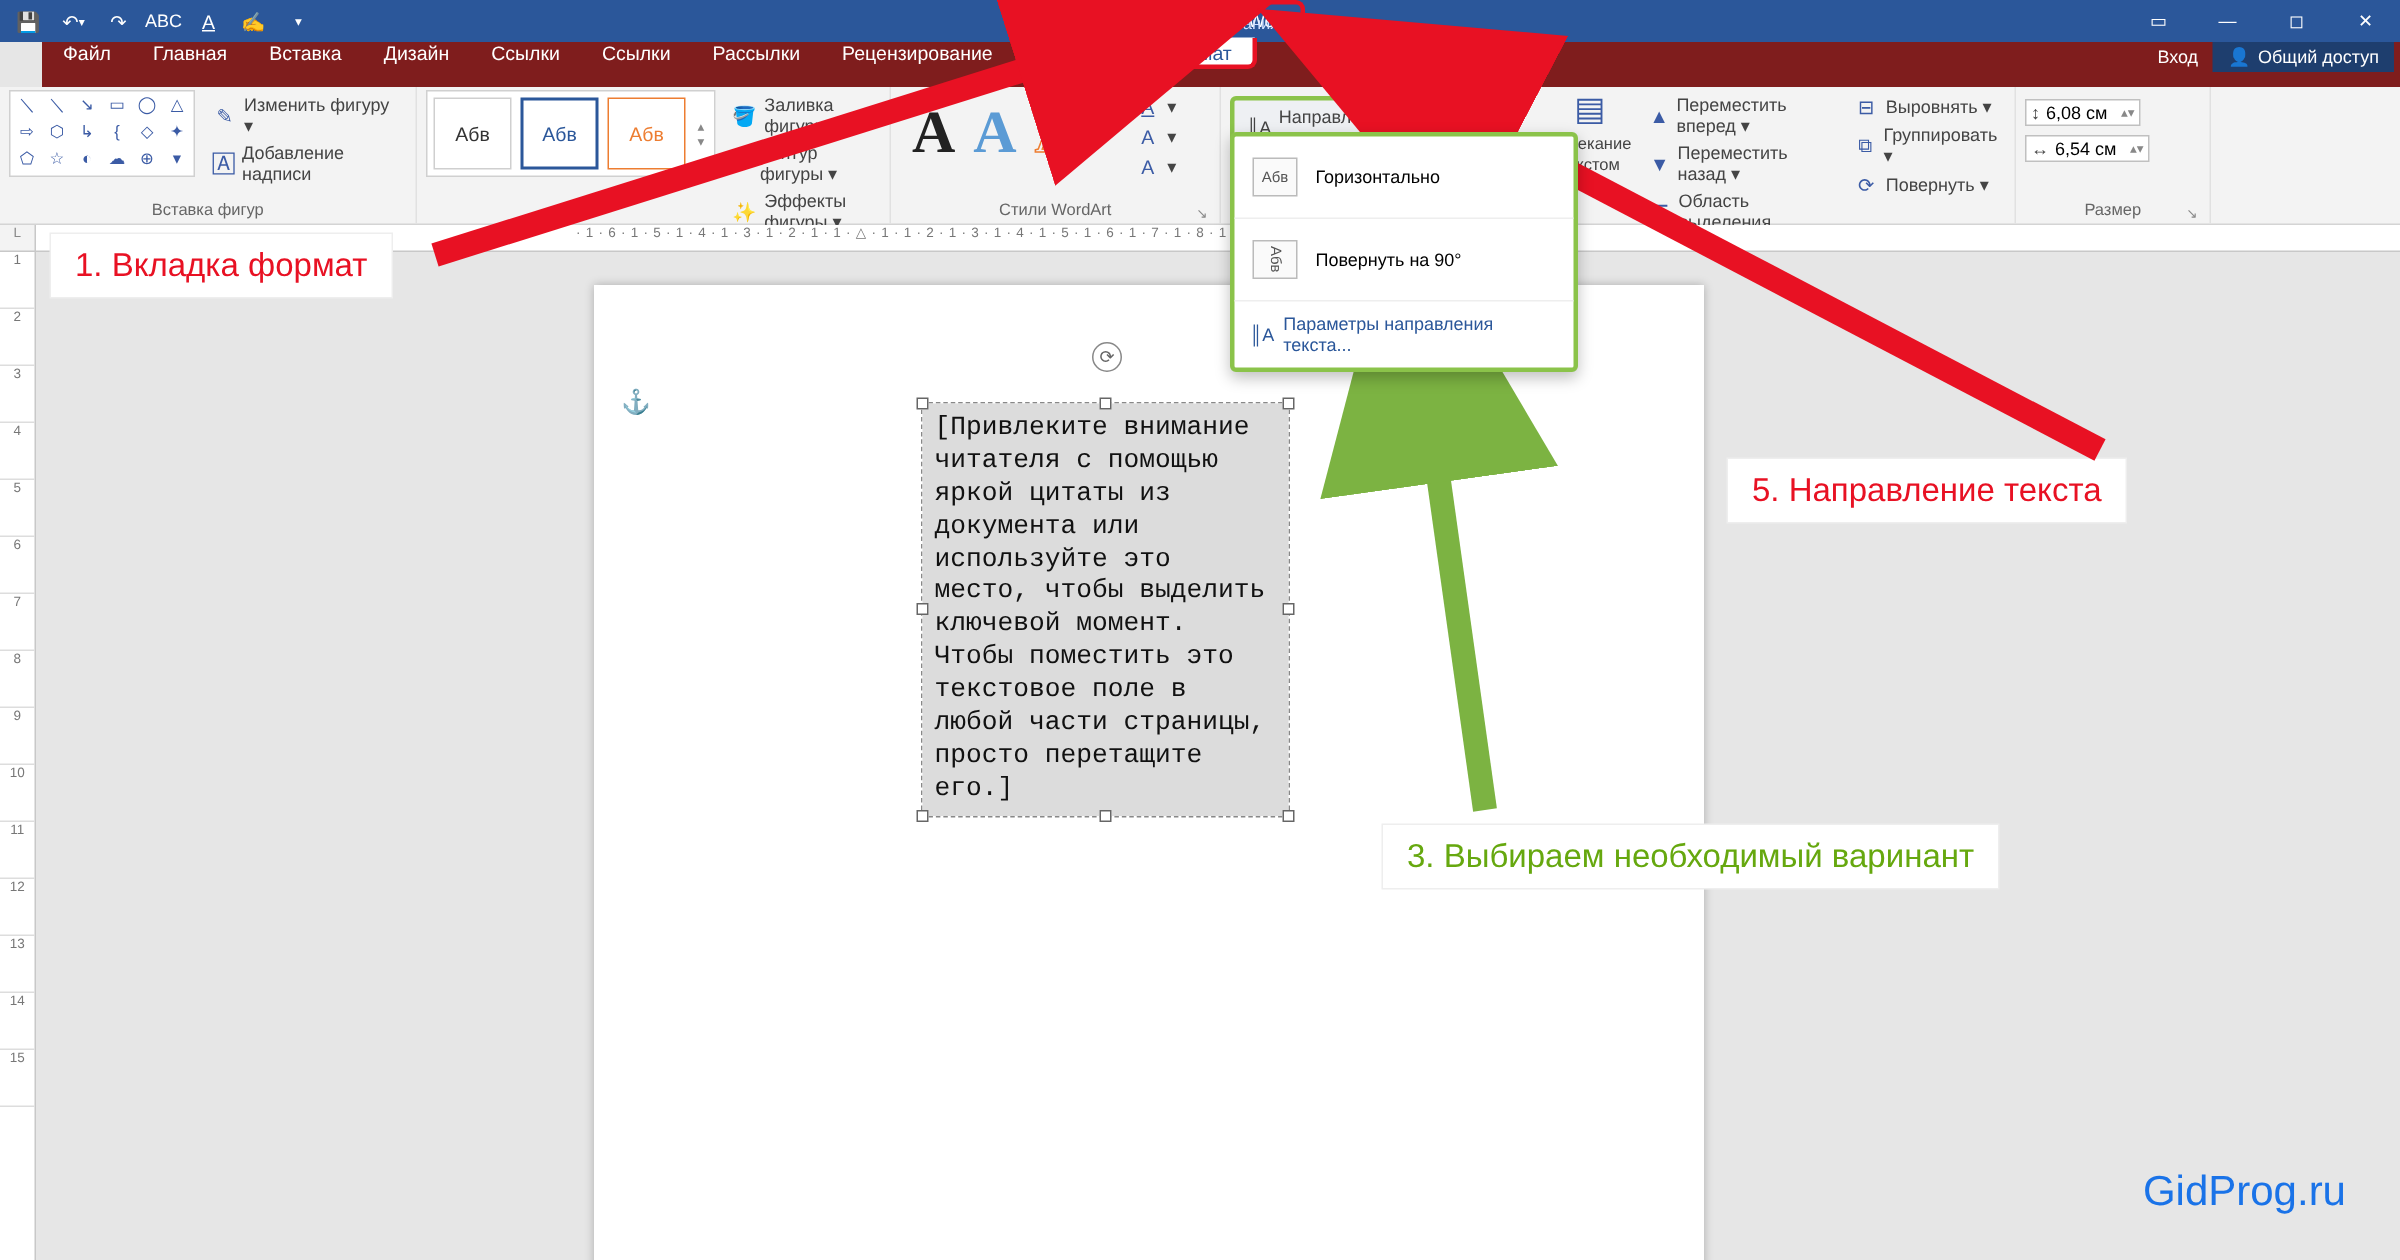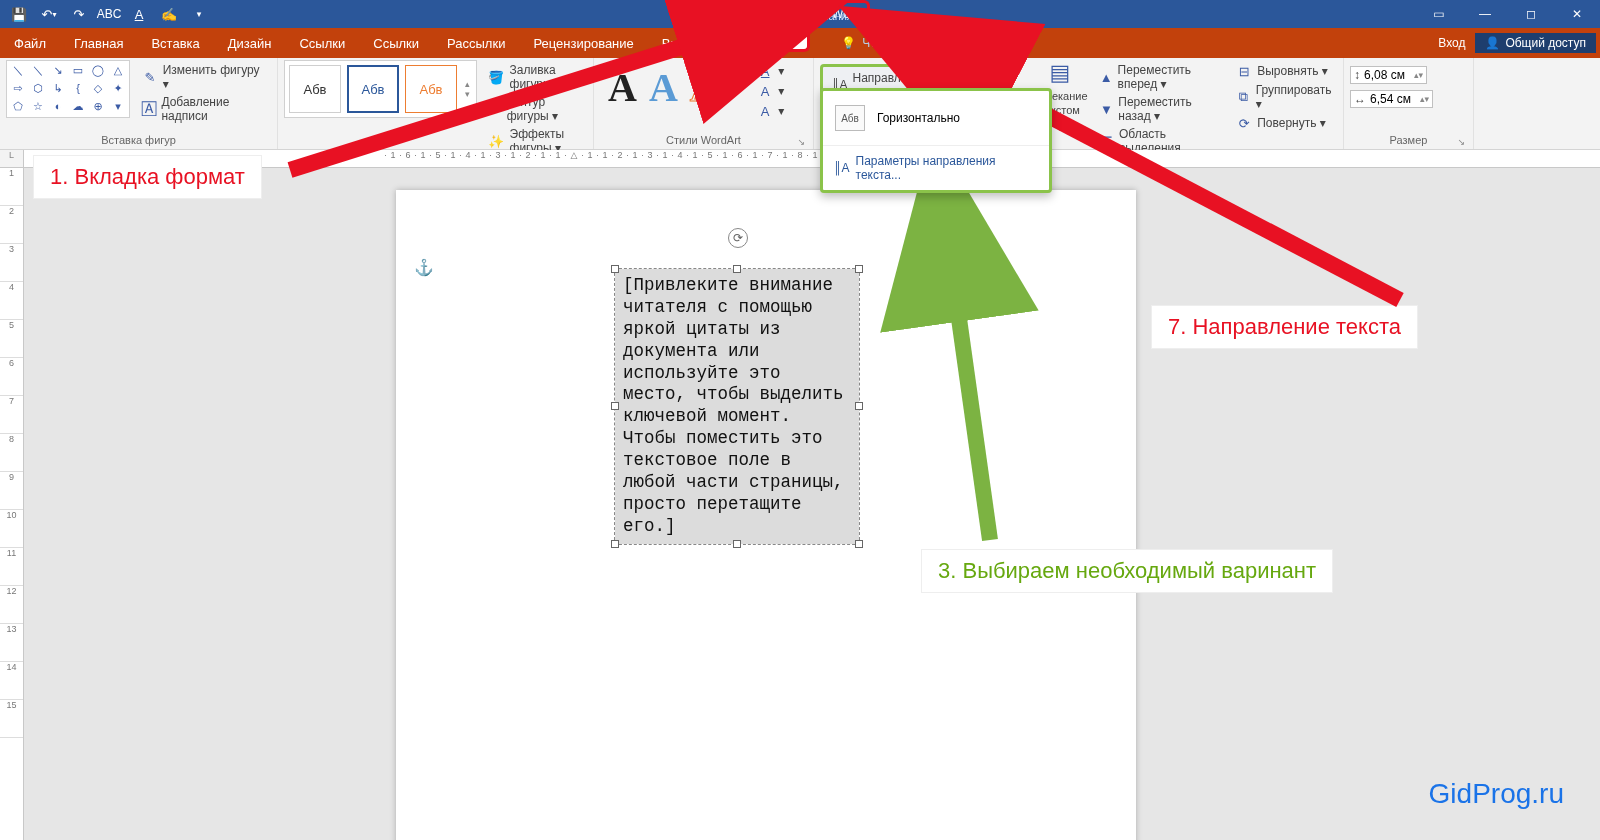--- a/index.html
+++ b/index.html
@@ -8,21 +8,21 @@
   
   .titlebar { background: #2b579a; height: 28px; display: flex; align-items: center; color: #fff; font-size: 12px; position: relative; }
   .qat { display: flex; align-items: center; gap: 4px; padding: 0 6px; }
   .qat .qbtn { width: 26px; height: 22px; display: flex; align-items: center; justify-content: center; color: #fff; font-size: 13px; }
   .title-center { position: absolute; left: 50%; transform: translateX(-50%); white-space: nowrap; }
   .titlebar .ctx-tab { position:absolute; left:730px; top:0; height:28px; padding:0 14px; display:flex; align-items:center; border:3px solid #e81123; border-bottom:none; border-radius:6px 6px 0 0; font-size:11px; color:#cfe0ff;}
   .winctrl { position:absolute; right:0; display:flex; }
   .winctrl .wc { width:46px; height:28px; display:flex; align-items:center; justify-content:center; color:#fff; font-size:12px;}
 
   
-  .tabrow { background:#c2410c; height:30px; display:flex; align-items:center; color:#fff; font-size:13px; position:relative;}
+  .tabrow { background:#7f1d1d; height:30px; display:flex; align-items:flex-start; color:#fff; font-size:13px; position:relative;margin-left:28px;}
   .tabrow .tab { padding:0 14px; display:flex; align-items:center; cursor:default;}
   .tabrow .tab.active { background:#fff; color:#2b579a; border:3px solid #e81123; border-top:none; border-radius:0 0 6px 6px; margin-top:-3px; padding-top:3px;}
   .tellme { display:flex; align-items:center; color:#b8cce4; gap:6px; margin-left:30px; font-size:12px;}
   .tabrow .right { position:absolute; right:4px; display:flex; align-items:center; gap:10px; font-size:12px;}
   .sharebtn { background:#1e3e6e; padding:3px 10px; display:flex; align-items:center; gap:5px;}
 
   
   .ribbon { background:#f3f3f3; height:92px; border-bottom:1px solid #d4d4d4; display:flex; font-size:12px; color:#444; position:relative;}
   .group { border-right:1px solid #e1e1e1; height:100%; display:flex; flex-direction:column; padding:2px 6px 0; }
   .group .body { flex:1; display:flex; align-items:flex-start; gap:4px;}
@@ -320,28 +320,32 @@
       <div class="handle h-br"></div>
     </div>
   </div>
 </div>
 
 <div class="dropdown">
   <div class="dd-item">
     <div class="thumb">Абв</div>
     <span>Горизонтально</span>
   </div>
+  <div class="dd-item">
+    <div class="thumb" style="writing-mode:vertical-rl">Абв</div>
+    <span>Повернуть на 90°</span>
+  </div>
   <div class="dd-footer">
     <span>║A</span>
     <span>Параметры направления текста...</span>
   </div>
 </div>
 
 <div class="anno" style="left:34px; top:156px;">1. Вкладка формат</div>
-<div class="anno" style="left:1152px; top:306px;">7. Направление текста</div>
+<div class="anno" style="left:1152px; top:306px;">5. Направление текста</div>
 <div class="anno green" style="left:922px; top:550px;">3. Выбираем необходимый варинант</div>
 <div class="watermark">GidProg.ru</div>
 
 <svg class="overlay" width="1600" height="840">
   <defs>
     <marker id="redhead" markerWidth="14" markerHeight="14" refX="2" refY="5" orient="auto">
       <polygon points="0,0 12,5 0,10" fill="#e81123"></polygon>
     </marker>
     <marker id="greenhead" markerWidth="14" markerHeight="14" refX="2" refY="5" orient="auto">
       <polygon points="0,0 12,5 0,10" fill="#7cb342"></polygon>

